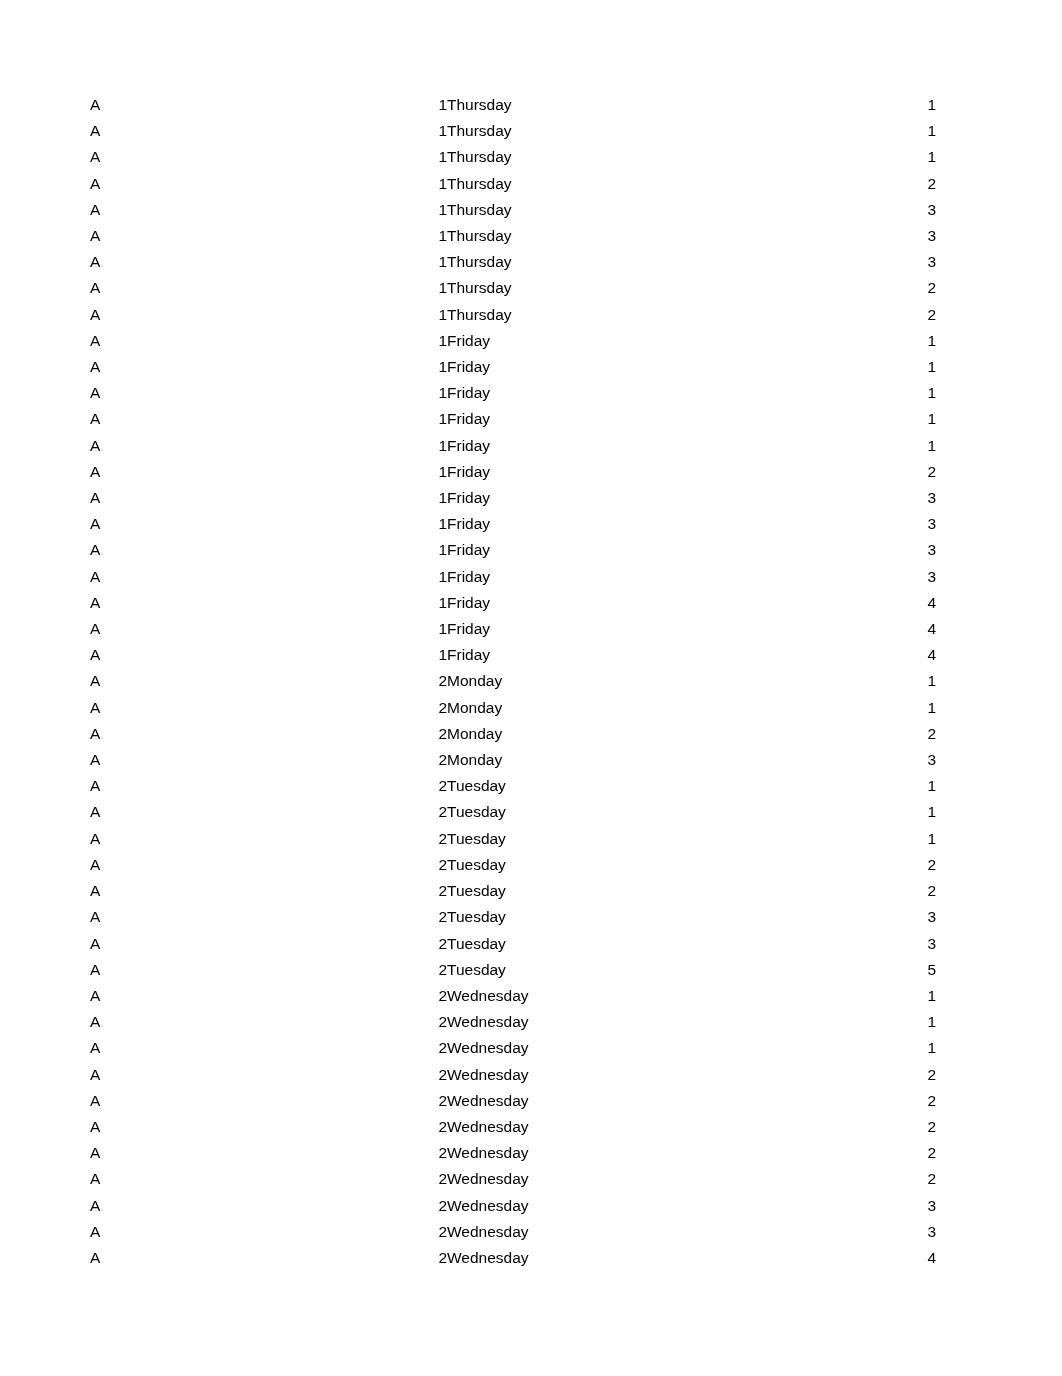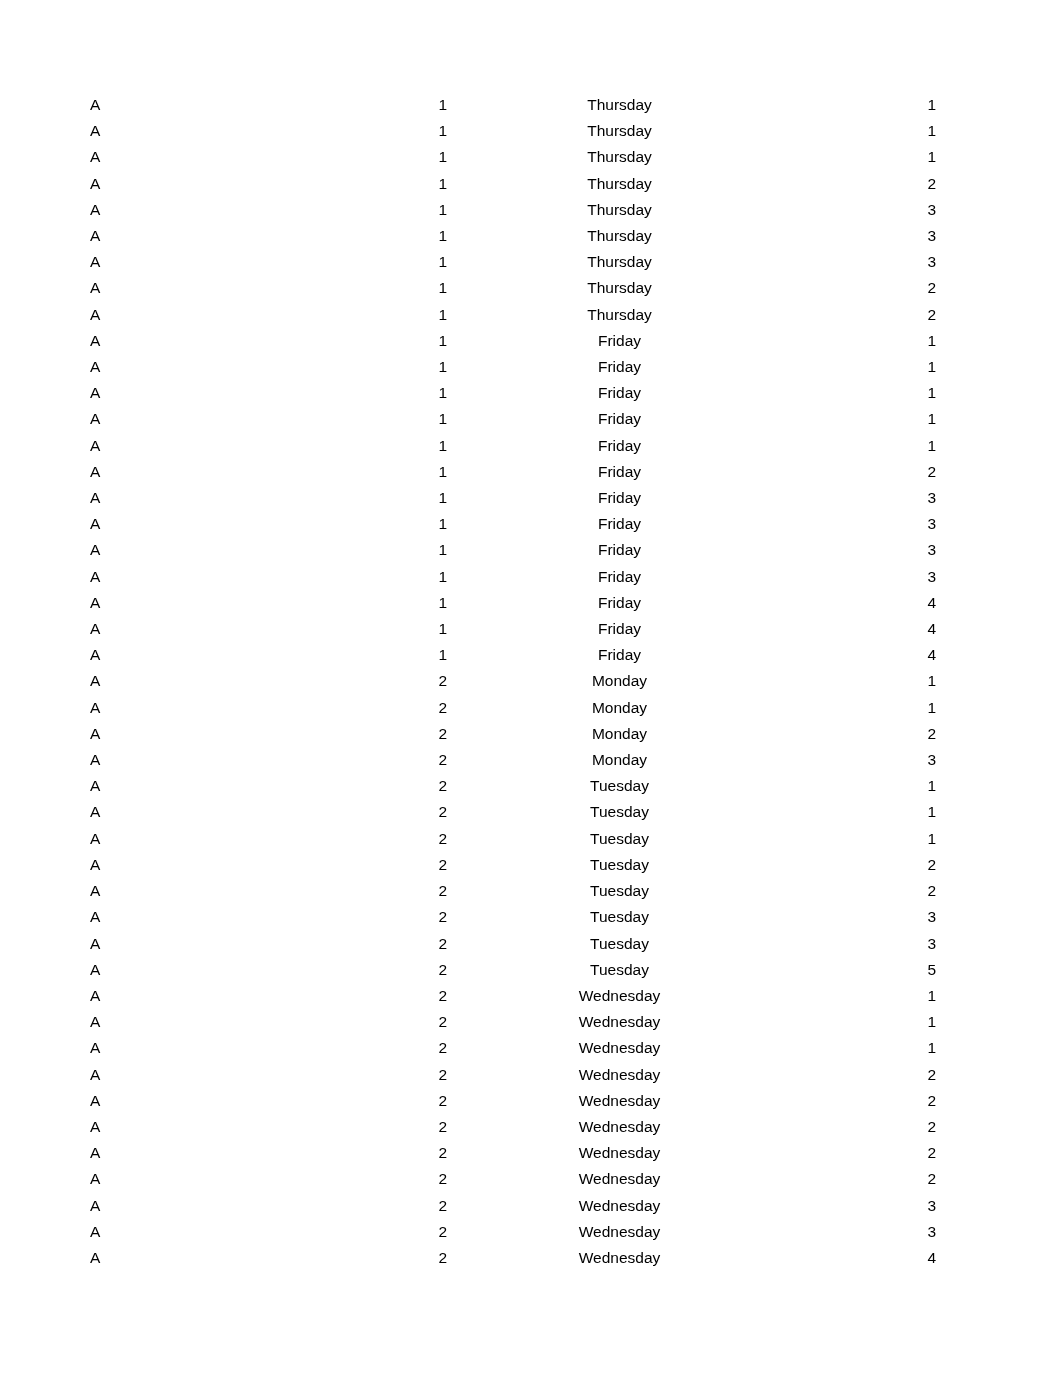--- a/index.html
+++ b/index.html
@@ -46,21 +46,21 @@
     text-align: left;
     padding-left: 1px;
   }
   td.col-week {
     width: 12px;
     text-align: right;
     padding-right: 0px;
   }
   td.col-day {
     width: 345px;
-    text-align: center;
+    text-align: left;
     padding-left: 4px;
   }
   td.col-value {
     width: 144px;
     text-align: right;
     padding-right: 0px;
   }
 </style>
 </head>
 <body>

